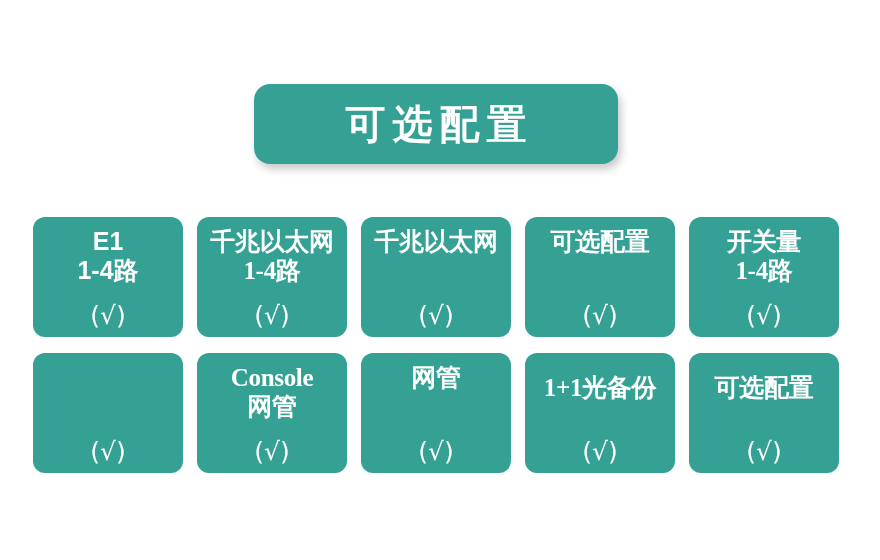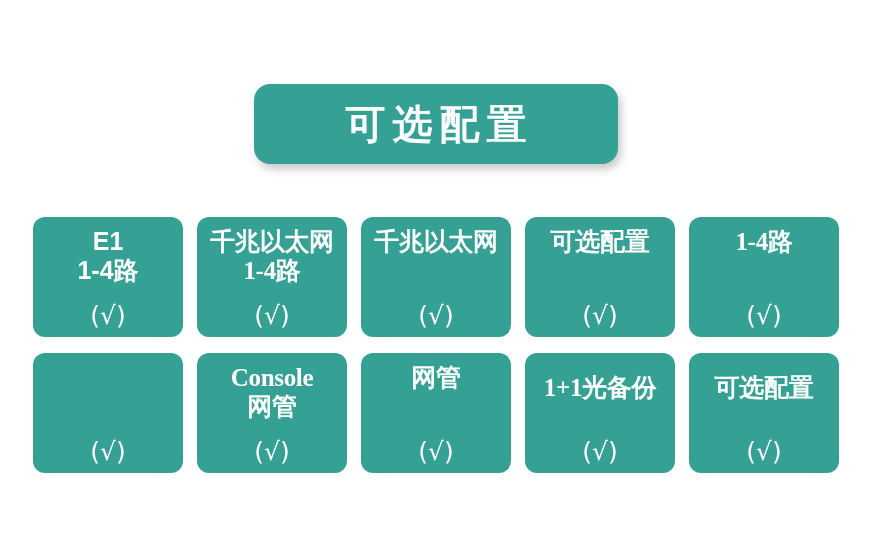--- a/index.html
+++ b/index.html
@@ -155,20 +155,21 @@
           <div class="card-check">(√)</div>
         </div>
         <div class="card">
           <div class="card-lines">
             <div class="card-line">可选配置</div>
           </div>
           <div class="card-check">(√)</div>
         </div>
         <div class="card">
           <div class="card-lines">
+            <div class="card-line">开关量</div>
             <div class="card-line">1-4路</div>
           </div>
           <div class="card-check">(√)</div>
         </div>
       </div>
       <div class="card-row">
         <div class="card">
           <div class="card-check">(√)</div>
         </div>
         <div class="card">

